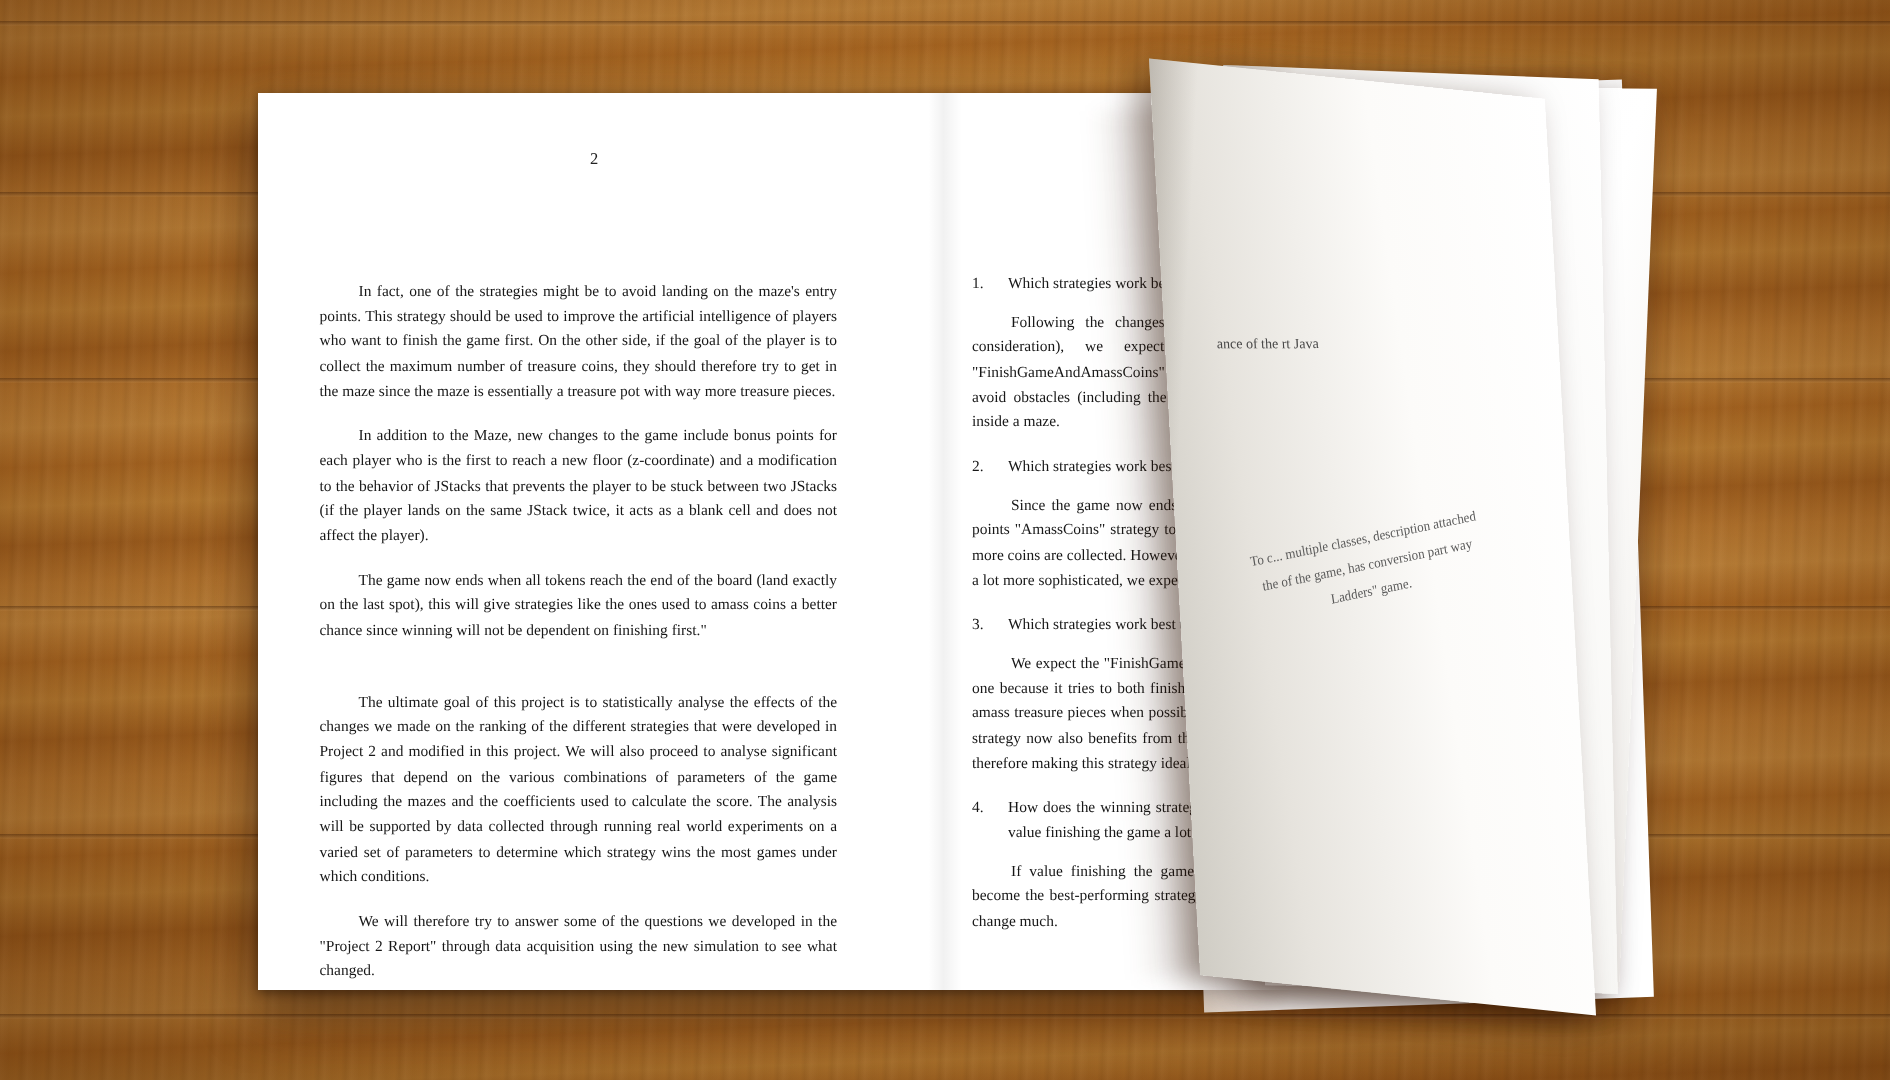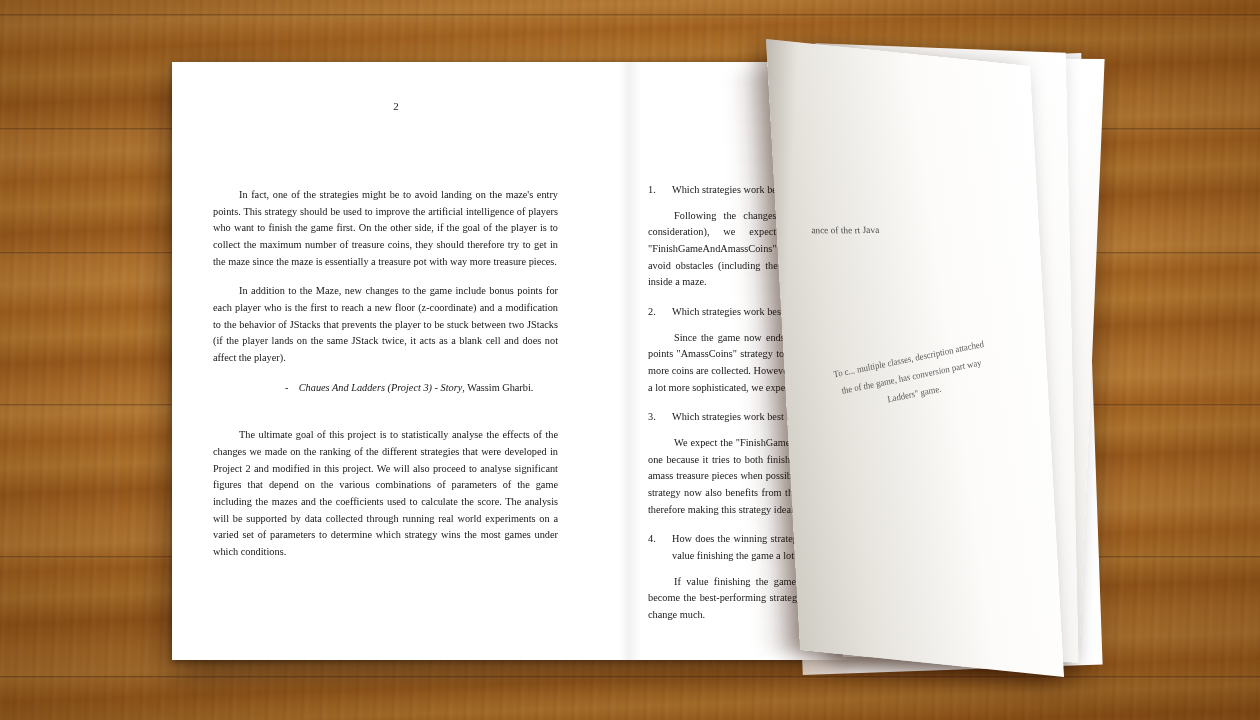--- a/index.html
+++ b/index.html
@@ -233,30 +233,27 @@
 
   <div class="page">
 
     <div class="page-number">2</div>
 
     <div class="gutter"></div>
 
     <div class="col left">
       <p>In fact, one of the strategies might be to avoid landing on the maze's entry points. This strategy should be used to improve the artificial intelligence of players who want to finish the game first. On the other side, if the goal of the player is to collect the maximum number of treasure coins, they should therefore try to get in the maze since the maze is essentially a treasure pot with way more treasure pieces.</p>
       <p>In addition to the Maze, new changes to the game include bonus points for each player who is the first to reach a new floor (z-coordinate) and a modification to the behavior of JStacks that prevents the player to be stuck between two JStacks (if the player lands on the same JStack twice, it acts as a blank cell and does not affect the player).</p>
-
-      <p class="quote-attrib">
-        <span>-</span>
-        &nbsp;&nbsp;
-        <span class="ttl">Chaues And Ladders (Project 3) - Story</span><span>, Wassim Gharbi.</span>
-      </p>
+      <p>The game now ends when all tokens reach the end of the board (land exactly on the last spot), this will give strategies like the ones used to amass coins a better chance since winning will not be dependent on finishing first."</p>
+
 
       <div style="height:18px"></div>
 
       <p>The ultimate goal of this project is to statistically analyse the effects of the changes we made on the ranking of the different strategies that were developed in Project 2 and modified in this project. We will also proceed to analyse significant figures that depend on the various combinations of parameters of the game including the mazes and the coefficients used to calculate the score. The analysis will be supported by data collected through running real world experiments on a varied set of parameters to determine which strategy wins the most games under which conditions.</p>
+      <p>We will therefore try to answer some of the questions we developed in the "Project 2 Report" through data acquisition using the new simulation to see what changed.</p>
     </div>
 
     <div class="col right">
       <ul class="qlist">
 
         <li class="qitem">
           <span class="qnum">1.</span>
           <span>Which strategies work best to finish the game first?</span>
         </li>
         <p class="qbody">Following the changes we made on the strategies (to take mazes into consideration), we expect either the "FinishGame" strategy or the "FinishGameAndAmassCoins" strategy to be the winners since they were designed to avoid obstacles (including the maze) and were trained to choose the shortest path inside a maze.</p>

